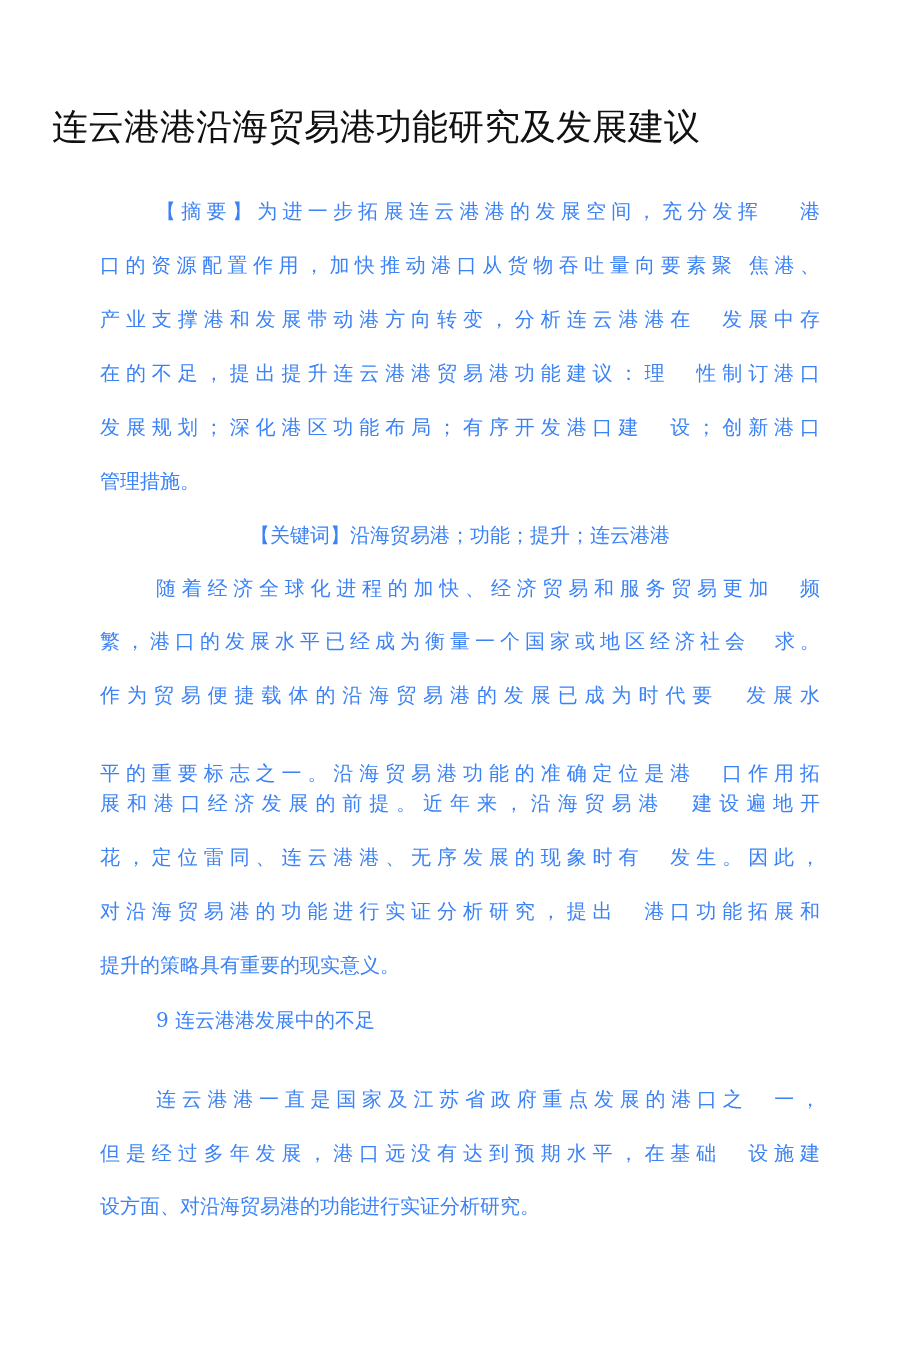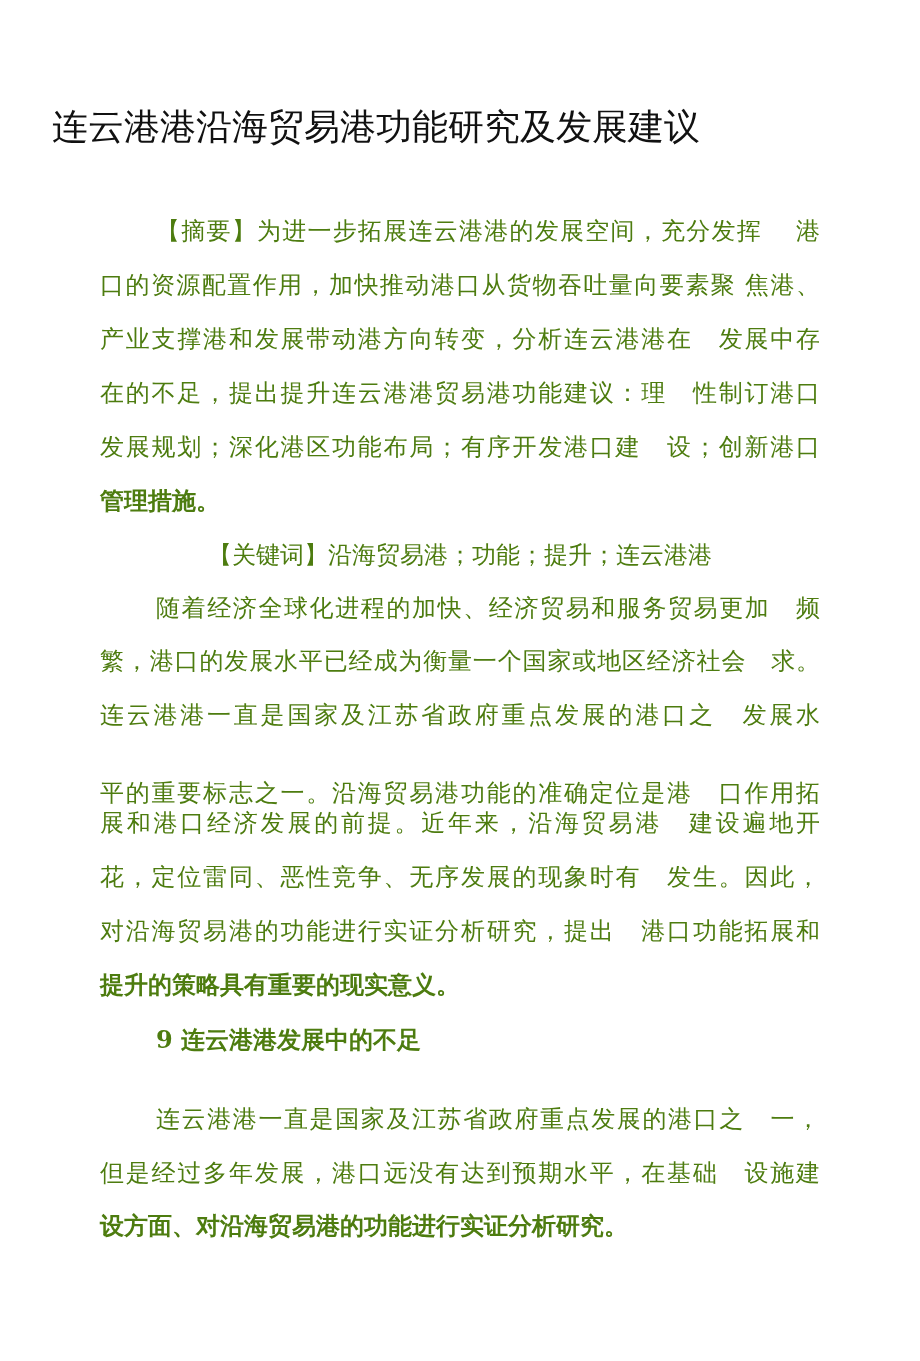--- a/index.html
+++ b/index.html
@@ -1,22 +1,22 @@
 <!DOCTYPE html>
 <html><head>
 <meta charset="utf-8">
 <style>
   html, body { margin: 0; padding: 0; background: #ffffff; }
   body { width: 920px; height: 1361px; position: relative; overflow: hidden;
          font-family: "DejaVu Serif", "Liberation Serif", serif; color: #111; }
   .title { position: absolute; left: 0; width: 752px; top: 78px; text-align: center;
            font-size: 36px; line-height: 50px; letter-spacing: 0px; color: #111; margin-top: 24px; }
-  .line { position: absolute; left: 100px; width: 720px; font-size: 24px; line-height: 34px;
-          white-space: pre; text-align: justify; text-align-last: justify; color: #4d7c0f; margin-top: 20px; }
-  .line.last { text-align-last: left; font-weight: bold; }
+  .line { position: absolute; left: 100px; width: 720px; font-size: 20px; line-height: 34px;
+          white-space: pre; text-align: justify; text-align-last: justify; color: #3b82f6; }
+  .line.last { text-align-last: left; }
   .line.indent { left: 156px; width: 664px; }
   .line.center { left: 0; width: 920px; text-align: center; text-align-last: center; }
 </style>
 </head>
 <body>
 
 <div>
   <div class="title">连云港港沿海贸易港功能研究及发展建议</div>
 
   <div>
@@ -26,24 +26,24 @@
     <div class="line" style="top:356px">在的不足，提出提升连云港港贸易港功能建议：理　性制订港口</div>
     <div class="line" style="top:410px">发展规划；深化港区功能布局；有序开发港口建　设；创新港口</div>
     <div class="line last" style="top:464px">管理措施。</div>
   </div>
 
   <div class="line center" style="top:518px">【关键词】沿海贸易港；功能；提升；连云港港</div>
 
   <div>
     <div class="line indent" style="top:571px">随着经济全球化进程的加快、经济贸易和服务贸易更加　频</div>
     <div class="line" style="top:624px">繁，港口的发展水平已经成为衡量一个国家或地区经济社会　求。</div>
-    <div class="line" style="top:678px">连云港港一直是国家及江苏省政府重点发展的港口之　发展水</div>
+    <div class="line" style="top:678px">作为贸易便捷载体的沿海贸易港的发展已成为时代要　发展水</div>
     <div class="line" style="top:756px">平的重要标志之一。沿海贸易港功能的准确定位是港　口作用拓</div>
     <div class="line" style="top:786px">展和港口经济发展的前提。近年来，沿海贸易港　建设遍地开</div>
-    <div class="line" style="top:840px">花，定位雷同、恶性竞争、无序发展的现象时有　发生。因此，</div>
+    <div class="line" style="top:840px">花，定位雷同、连云港港、无序发展的现象时有　发生。因此，</div>
     <div class="line" style="top:894px">对沿海贸易港的功能进行实证分析研究，提出　港口功能拓展和</div>
     <div class="line last" style="top:948px">提升的策略具有重要的现实意义。</div>
   </div>
 
   <div class="line indent last" style="top:1003px">9 连云港港发展中的不足</div>
 
   <div>
     <div class="line indent" style="top:1082px">连云港港一直是国家及江苏省政府重点发展的港口之　一，</div>
     <div class="line" style="top:1136px">但是经过多年发展，港口远没有达到预期水平，在基础　设施建</div>
     <div class="line last" style="top:1189px">设方面、对沿海贸易港的功能进行实证分析研究。</div>

